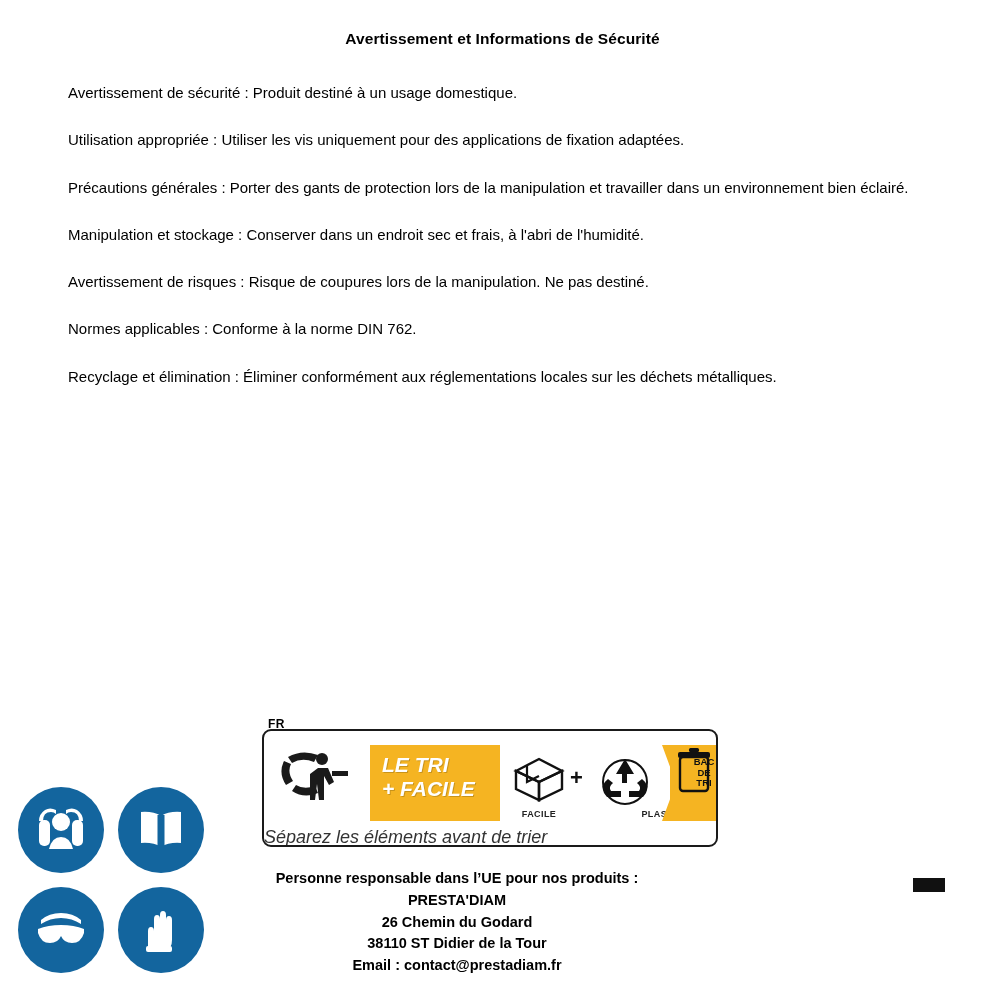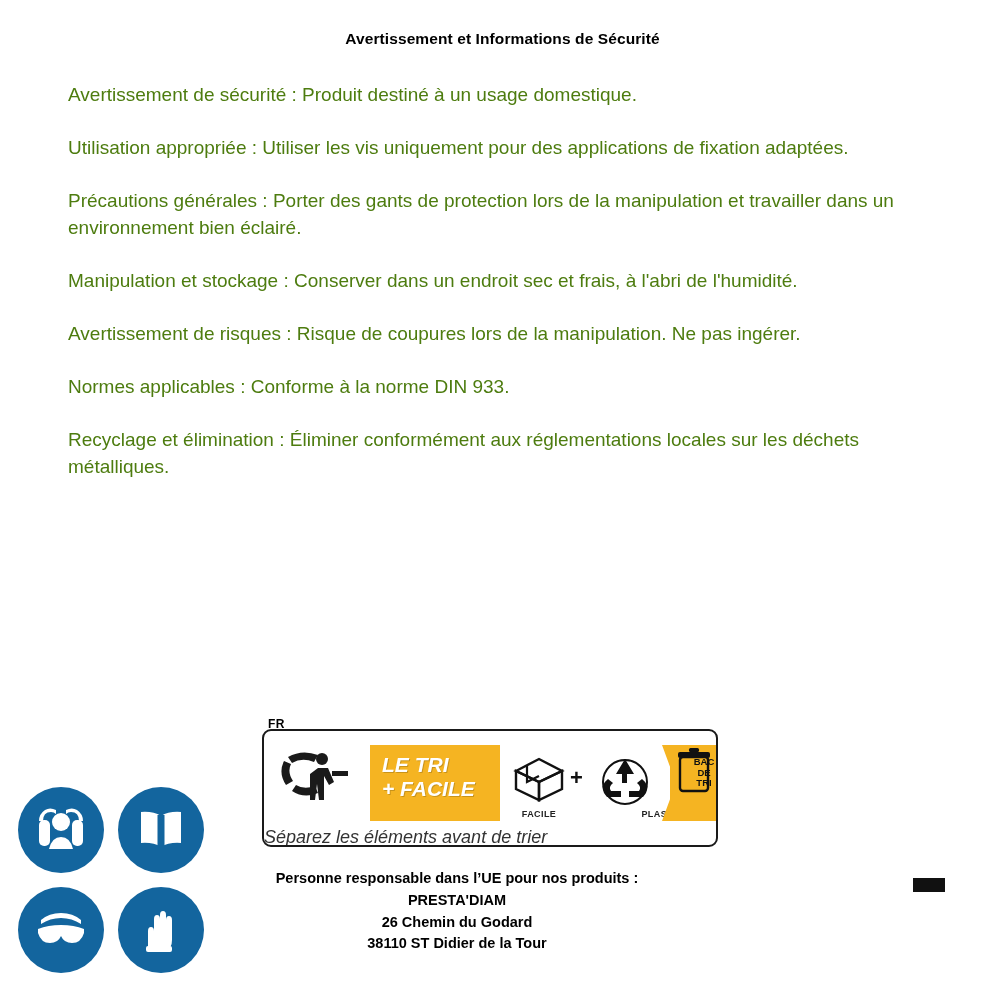--- a/index.html
+++ b/index.html
@@ -23,24 +23,24 @@
     font-weight: bold;
     margin-top: 30px;
     letter-spacing: 0.1px;
   }
 
   
   .body-block {
     margin: 34px 72px 0 68px;
   }
   .para {
-    font-size: 19px;
+    font-size: 15px;
     line-height: 1.42;
     margin-bottom: 26px;
-    color: #4d7c0f;
+    color: #000000;
   }
   .para:last-child { margin-bottom: 0; }
 
   
   .lower {
     position: absolute;
     left: 0;
     top: 700px;
     width: 1005px;
     height: 305px;
@@ -180,22 +180,22 @@
 </head>
 <body>
 
 <div class="doc-title">Avertissement et Informations de Sécurité</div>
 
 <div class="body-block">
   <p class="para">Avertissement de sécurité : Produit destiné à un usage domestique.</p>
   <p class="para">Utilisation appropriée : Utiliser les vis uniquement pour des applications de fixation adaptées.</p>
   <p class="para">Précautions générales : Porter des gants de protection lors de la manipulation et travailler dans un environnement bien éclairé.</p>
   <p class="para">Manipulation et stockage : Conserver dans un endroit sec et frais, à l'abri de l'humidité.</p>
-  <p class="para">Avertissement de risques : Risque de coupures lors de la manipulation. Ne pas ingérer.</p>
-  <p class="para">Normes applicables : Conforme à la norme DIN 933.</p>
+  <p class="para">Avertissement de risques : Risque de coupures lors de la manipulation. Ne pas destiné.</p>
+  <p class="para">Normes applicables : Conforme à la norme DIN 762.</p>
   <p class="para">Recyclage et élimination : Éliminer conformément aux réglementations locales sur les déchets métalliques.</p>
 </div>
 
 <div class="lower">
 
   <div class="picto-grid">
 
     <div class="picto p1">
       <svg width="62" height="62" viewBox="0 0 62 62" aria-hidden="true">
         <path d="M13 22 q0 -9 8 -9 q3 0 5 2 l0 -4 q-6 -3 -11 0 q-6 4 -6 11 z" fill="#ffffff"></path>
@@ -295,15 +295,16 @@
       <rect x="118" y="38" width="32" height="14" fill="#111"></rect>
       <rect x="118" y="38" width="32" height="14" fill="#111"></rect>
     </svg>
   </div>
 
   <div class="resp-block">
     <span class="line"><span>Personne responsable dans l’</span><span>UE</span><span> pour nos produits :</span></span>
     <span class="line">PRESTA'DIAM</span>
     <span class="line">26 Chemin du Godard</span>
     <span class="line">38110 ST Didier de la Tour</span>
+    <span class="line">Email : contact@prestadiam.fr</span>
   </div>
 
 </div>
 
 </body></html>

